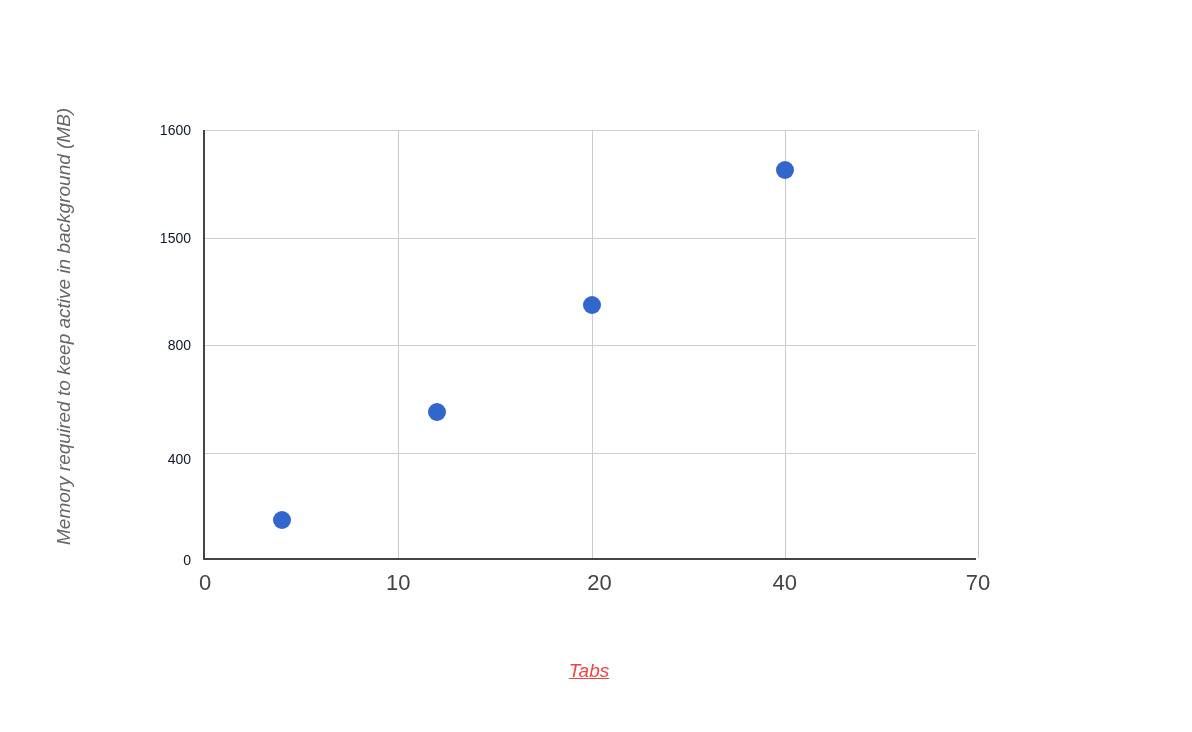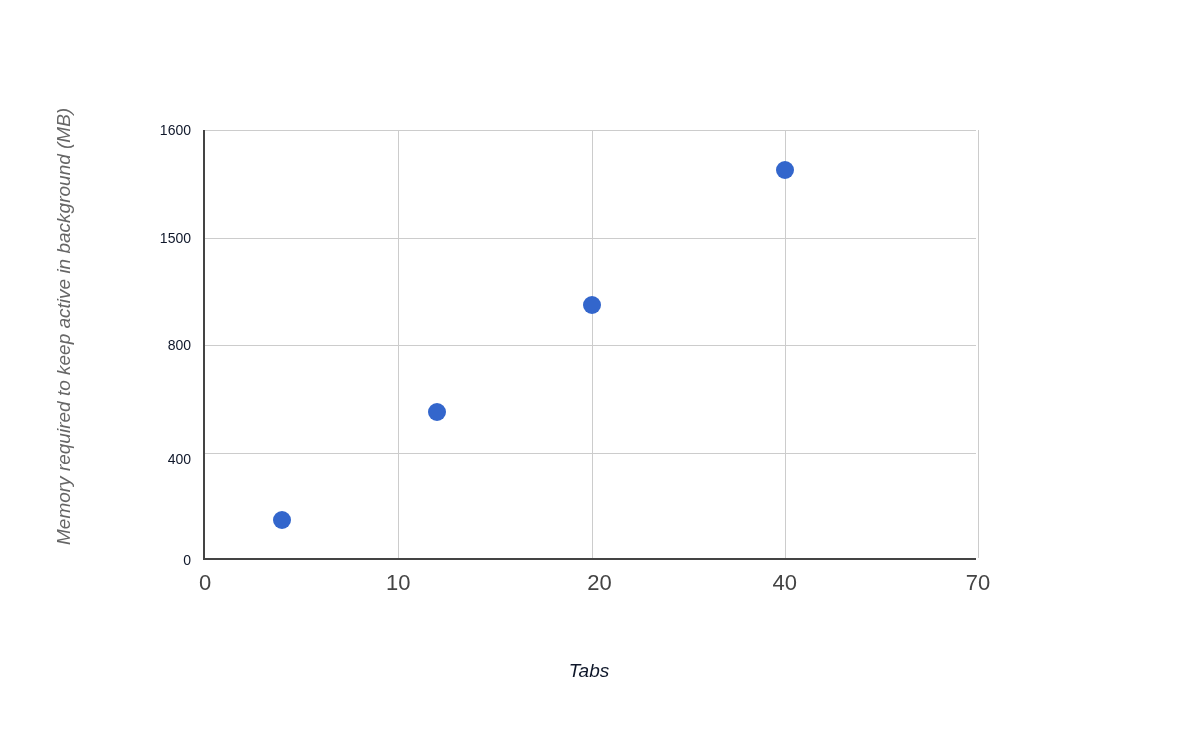--- a/index.html
+++ b/index.html
@@ -43,21 +43,22 @@
       white-space: nowrap;
       width: 400px;
     }
     .x-axis-label {
       position: absolute;
       left: 589px;
       top: 660px;
       transform: translateX(-50%);
       font-size: 19px;
       font-style: italic;
-      color: #0f172a;
+      color: #ef4444;
+      text-decoration: underline;
     }
     .plot-area {
       position: absolute;
       left: 203px;
       top: 130px;
       width: 773px;
       height: 430px;
       border-left: 2px solid #444444;
       border-bottom: 2px solid #444444;
     }

